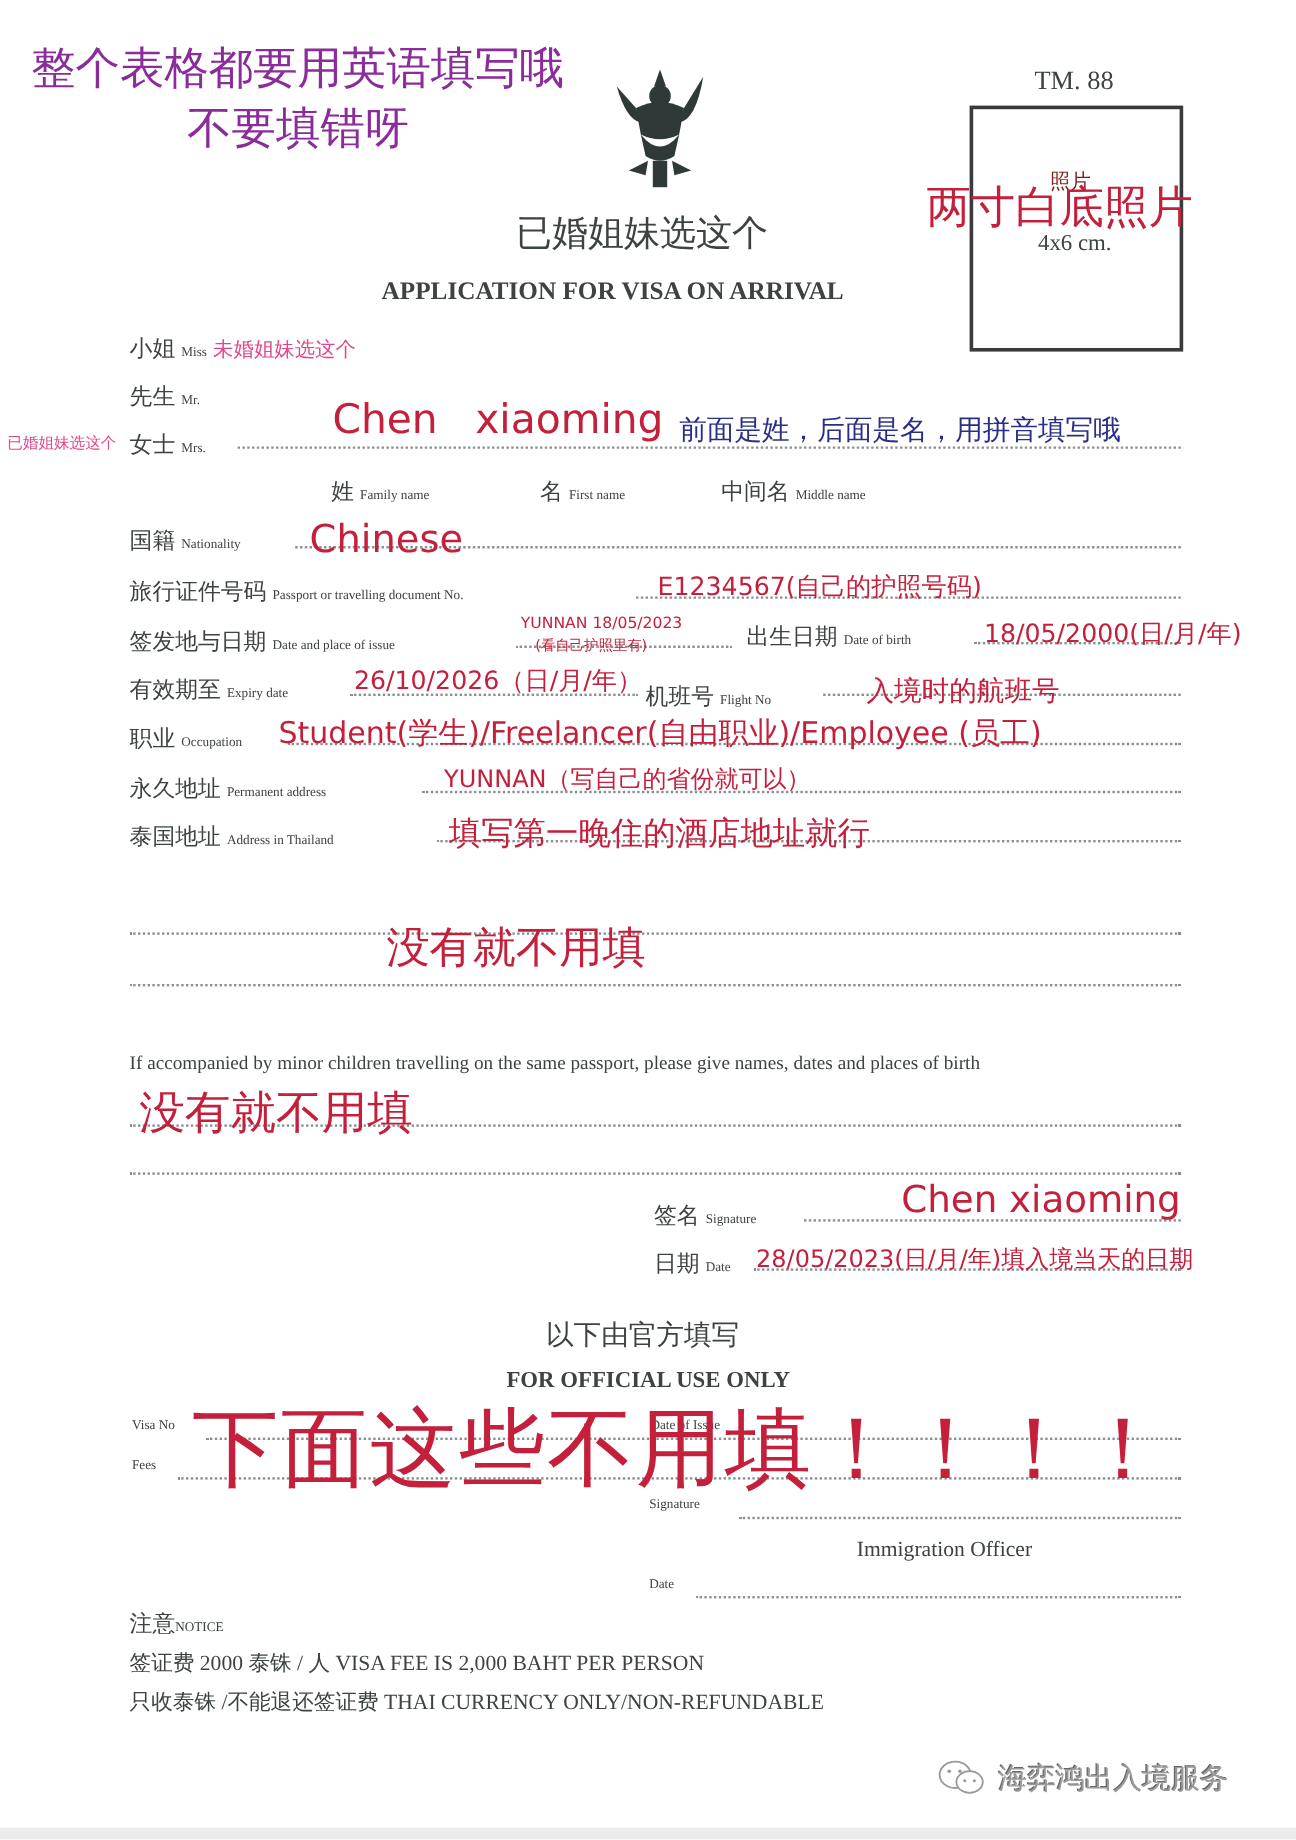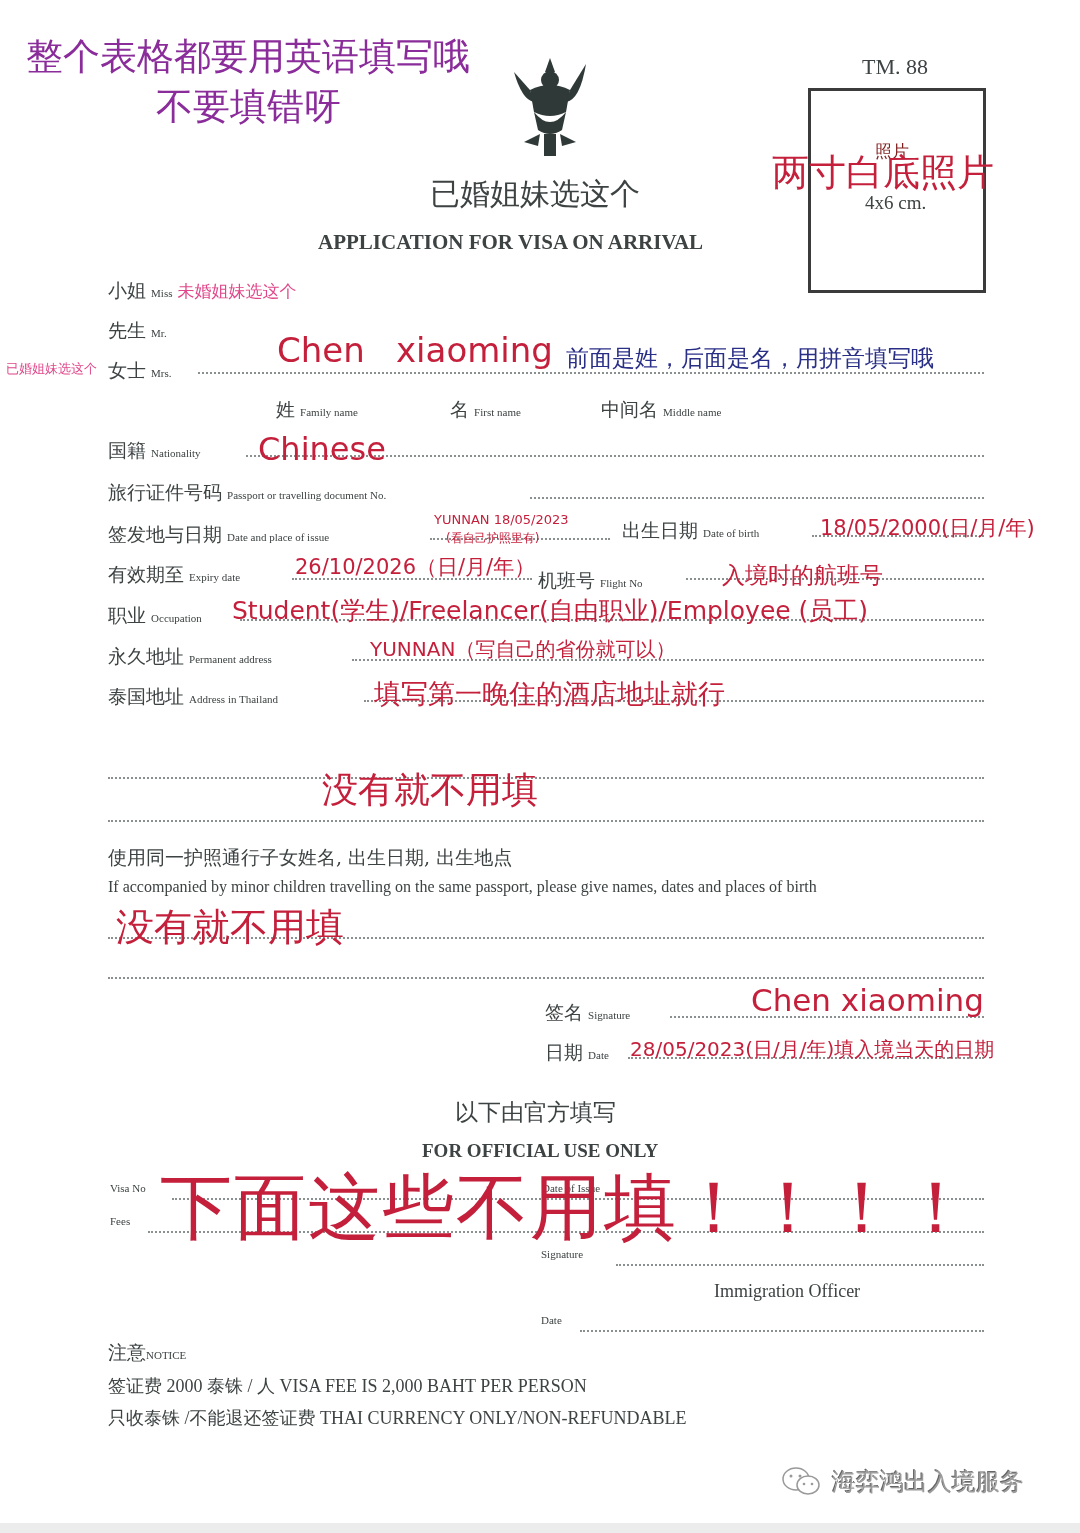--- a/index.html
+++ b/index.html
@@ -83,20 +83,21 @@
   <div class="abs" style="left:108px;top:438px;">
     <span class="cn-label">国籍</span> <span class="en-label">Nationality</span>
   </div>
   <div class="dots" style="left:246px;top:455px;width:738px;"></div>
   <div class="abs red" style="left:258px;top:430px;font-size:32px;">Chinese</div>
 
   <div class="abs" style="left:108px;top:480px;">
     <span class="cn-label">旅行证件号码</span> <span class="en-label">Passport or travelling document No.</span>
   </div>
   <div class="dots" style="left:530px;top:497px;width:454px;"></div>
+  <div class="abs red" style="left:548px;top:475px;font-size:21px;">E1234567(自己的护照号码)</div>
 
   <div class="abs" style="left:108px;top:522px;">
     <span class="cn-label">签发地与日期</span> <span class="en-label">Date and place of issue</span>
   </div>
   <div class="dots" style="left:430px;top:538px;width:180px;"></div>
   <div class="abs red" style="left:434px;top:512px;font-size:13px;">YUNNAN 18/05/2023</div>
   <div class="abs red" style="left:446px;top:530px;font-size:12px;">(看自己护照里有)</div>
   <div class="abs" style="left:622px;top:518px;">
     <span class="cn-label">出生日期</span> <span class="en-label">Date of birth</span>
   </div>
@@ -129,21 +130,20 @@
   <div class="abs" style="left:108px;top:684px;">
     <span class="cn-label">泰国地址</span> <span class="en-label">Address in Thailand</span>
   </div>
   <div class="dots" style="left:364px;top:700px;width:620px;"></div>
   <div class="abs red" style="left:374px;top:676px;font-size:27px;">填写第一晚住的酒店地址就行</div>
 
   <div class="dots" style="left:108px;top:777px;width:876px;"></div>
   <div class="abs red" style="left:322px;top:766px;font-size:36px;">没有就不用填</div>
   <div class="dots" style="left:108px;top:820px;width:876px;"></div>
 
-  <div class="abs cn-label" style="left:108px;top:845px;font-size:19px;">使用同一护照通行子女姓名, 出生日期, 出生地点</div>
   <div class="abs en-label" style="left:108px;top:878px;font-size:16px;">If accompanied by minor children travelling on the same passport, please give names, dates and places of birth</div>
   <div class="dots" style="left:108px;top:937px;width:876px;"></div>
   <div class="abs red" style="left:116px;top:902px;font-size:38px;">没有就不用填</div>
   <div class="dots" style="left:108px;top:977px;width:876px;"></div>
 
   <div class="abs" style="left:545px;top:1000px;">
     <span class="cn-label">签名</span> <span class="en-label">Signature</span>
   </div>
   <div class="dots" style="left:670px;top:1016px;width:314px;"></div>
   <div class="abs red" style="left:722px;top:982px;font-size:31px;margin-left:29px;">Chen xiaoming</div>

